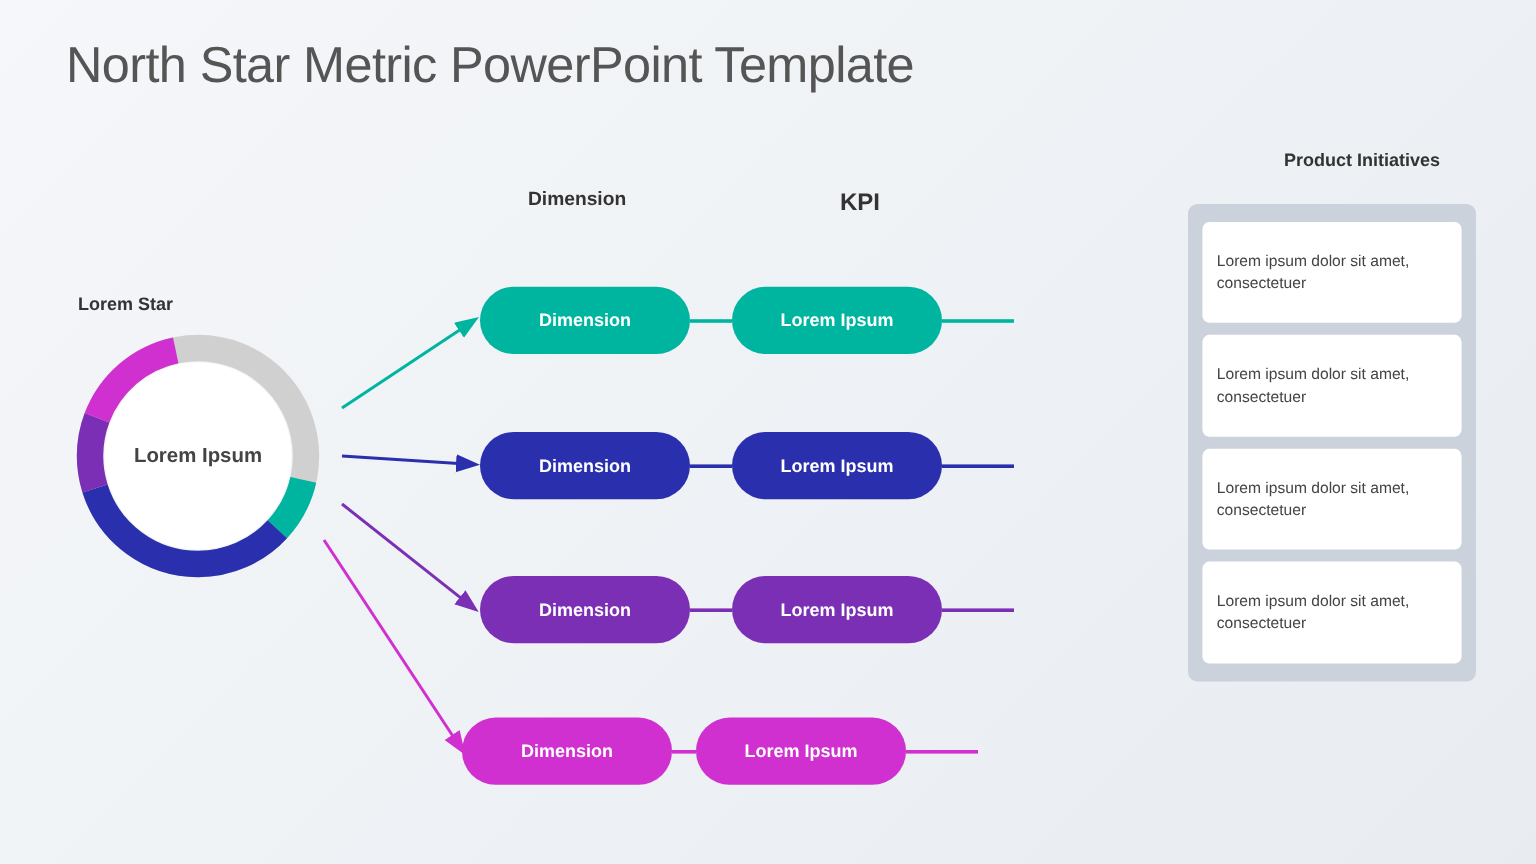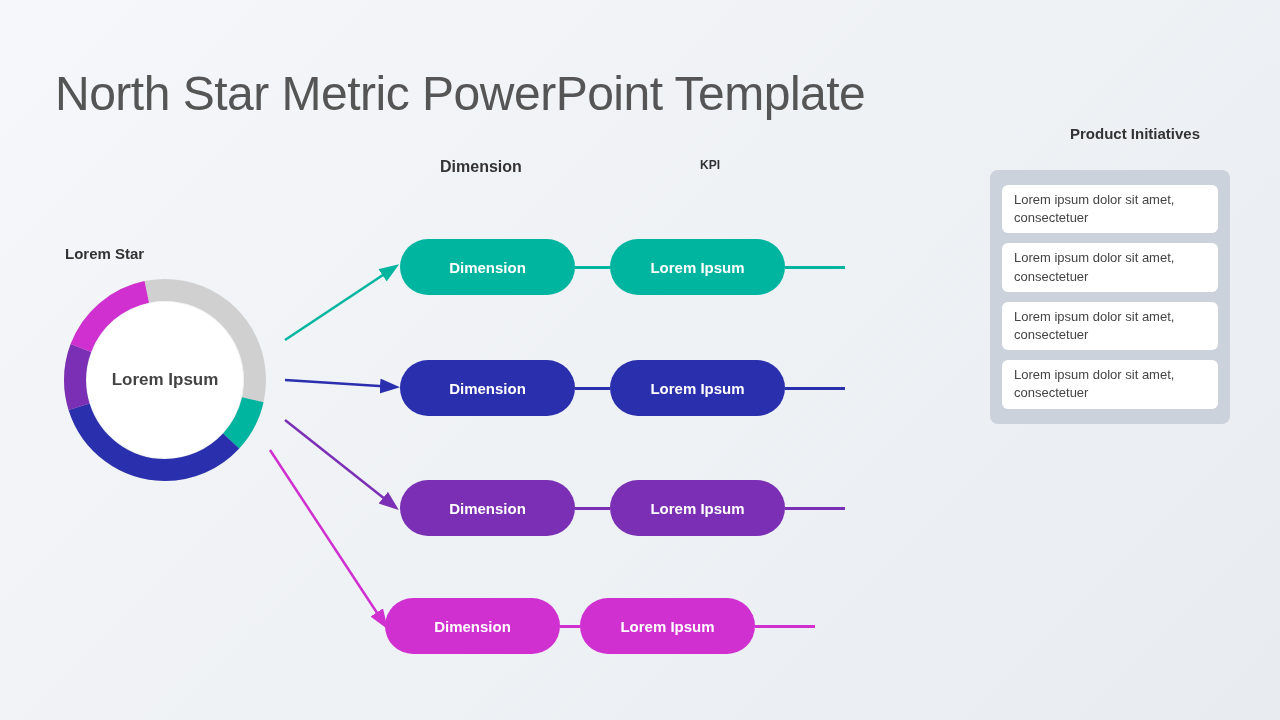--- a/index.html
+++ b/index.html
@@ -16,25 +16,24 @@
       width: 1280px;
       height: 720px;
       background: linear-gradient(135deg, #f5f7fa 0%, #e8ecf0 100%);
       position: relative;
     }
 
     .title {
       position: absolute;
       top: 30px;
       left: 55px;
-      font-size: 48px;
+      font-size: 42px;
       font-weight: 400;
       color: #555;
       letter-spacing: -0.5px;
-      margin-top: 36px;
     }
 
     .circle-container {
       position: relative;
       width: 220px;
       height: 220px;
     }
 
     .circle-svg {
       width: 220px;
@@ -48,21 +47,21 @@
       left: 440px;
       font-size: 16px;
       font-weight: 700;
       color: #333;
     }
 
     .col-header-kpi {
       position: absolute;
       top: 158px;
       left: 700px;
-      font-size: 12px;
+      font-size: 20px;
       font-weight: 700;
       color: #333;
     }
 
     
     .initiatives-panel {
       position: absolute;
       top: 170px;
       right: 50px;
       width: 240px;
@@ -80,21 +79,21 @@
       right: 80px;
       font-size: 15px;
       font-weight: 700;
       color: #333;
       text-align: center;
     }
 
     .initiative-item {
       background: white;
       border-radius: 6px;
-      padding: 6px 12px;
+      padding: 24px 12px;
       font-size: 13px;
       color: #444;
       line-height: 1.4;
     }
 
     .pill {
       border-radius: 50px;
       display: flex;
       align-items: center;
       justify-content: center;

